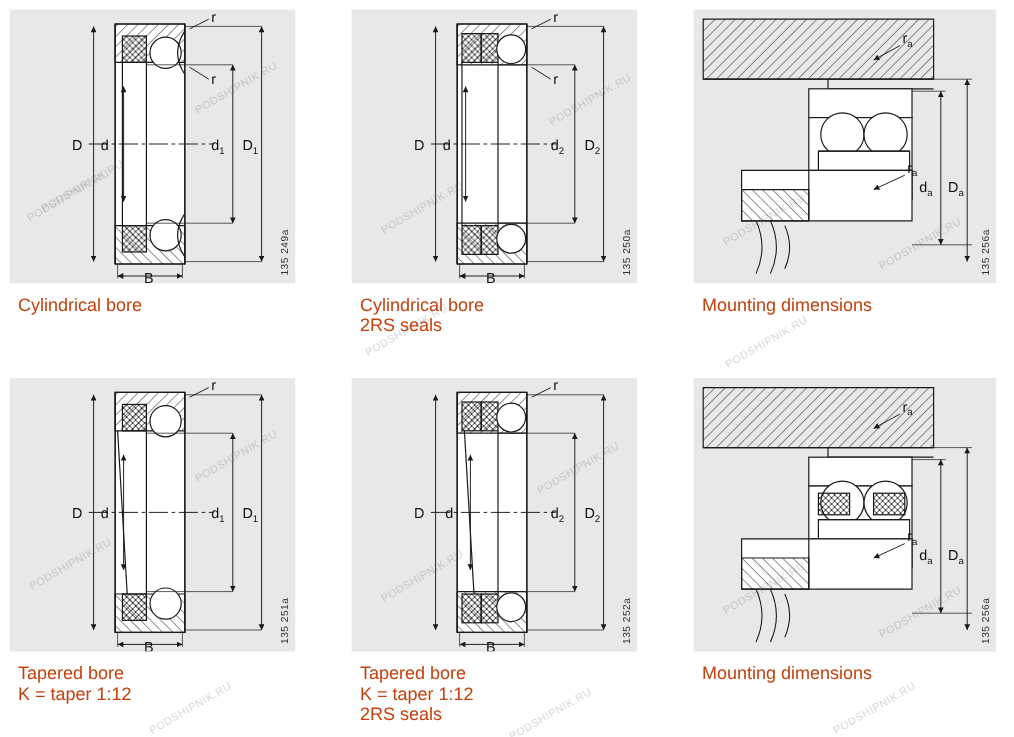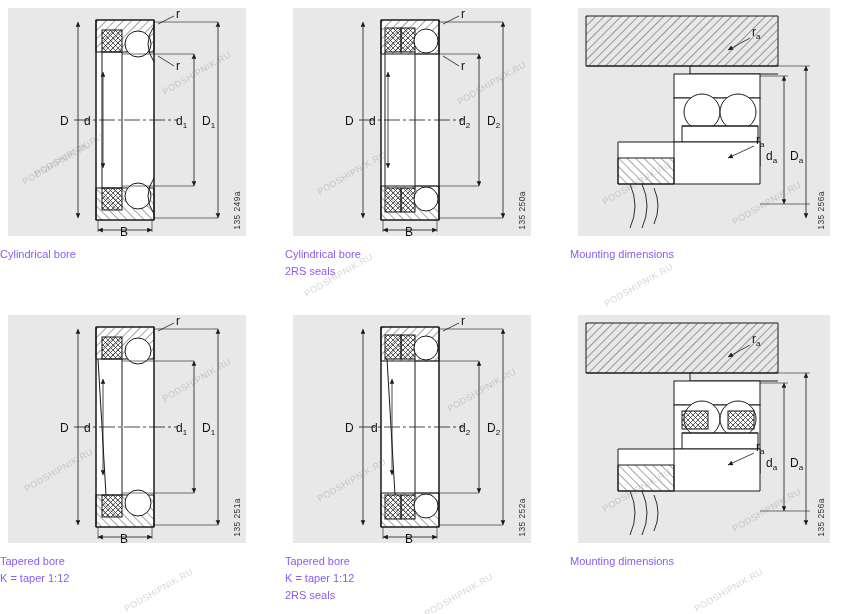--- a/index.html
+++ b/index.html
@@ -19,23 +19,23 @@
   }
   .cell{position:relative;}
   .figbox{
     position:absolute;left:8px;top:8px;
     width:252px;height:228px;
     background:#e8e8e8;
     overflow:hidden;
   }
   .cell.wide .figbox{width:238px;}
   .caption{
-    position:absolute;left:0;top:246px;
-    font-size:11px;line-height:17px;
-    color:#8b5cf6;
+    position:absolute;left:15px;top:246px;
+    font-size:15px;line-height:17px;
+    color:#c2410c;
     white-space:pre-line;
   }
   .fignum{
     position:absolute;
     right:4px;bottom:6px;
     font-size:8.5px;
     color:#333;
     writing-mode:vertical-rl;
     transform:rotate(180deg);
     letter-spacing:.4px;

